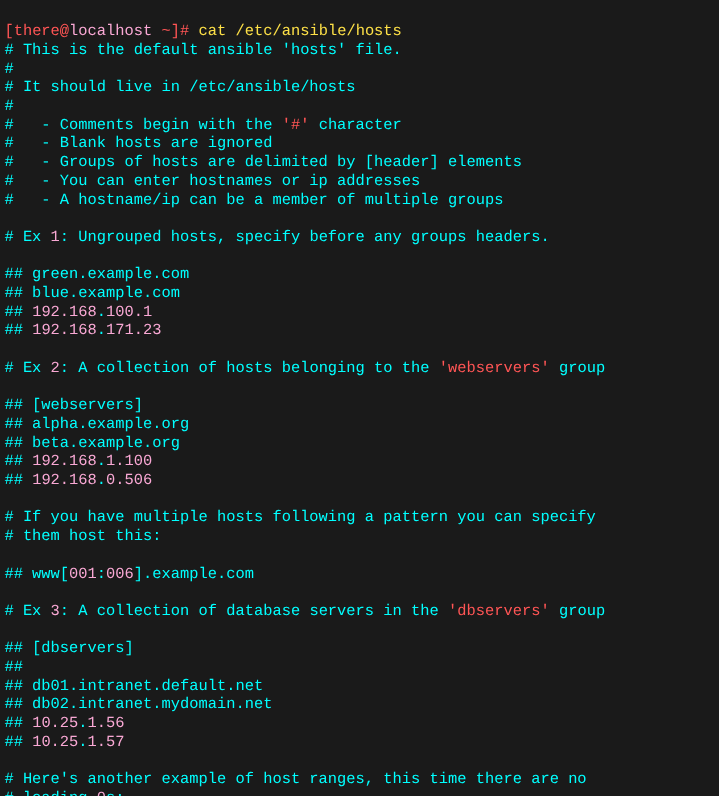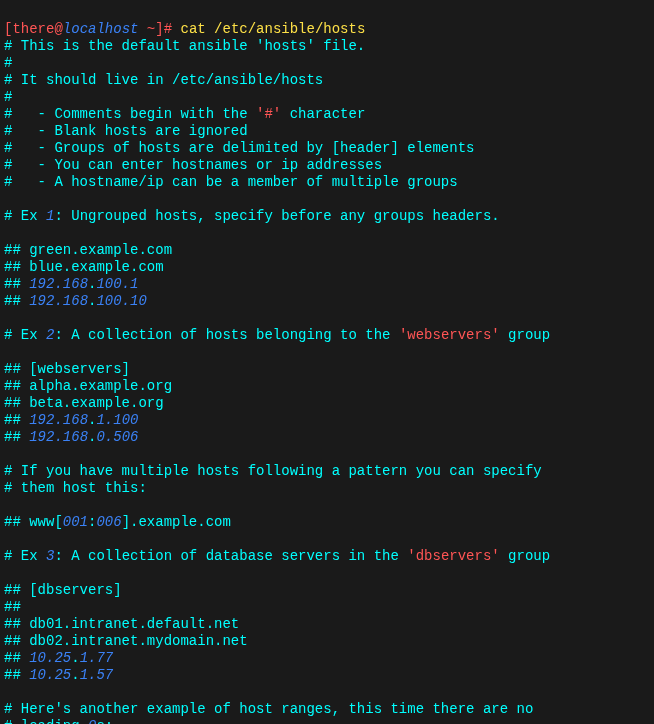--- a/index.html
+++ b/index.html
@@ -9,60 +9,60 @@
     font-family: "Courier New", monospace;
     font-size: 14px;
     line-height: 17px;
     color: #00ffff;
     white-space: pre;
     width: 654px;
     box-sizing: border-box;
     overflow: hidden;
   }
   .red { color: #ff5555; }
-  .mag { color: #3b82f6; font-style: italic; }
+  .mag { color: #f9a8d4; }
   .wht { color: #fde047; }
 </style>
 </head>
 <body>
 <div><span><span class="red">[</span><span class="red">there</span><span class="red">@</span><span class="mag">localhost</span><span class="red"> ~</span><span class="red">]# </span><span class="wht">cat /etc/ansible/hosts</span></span>
 <div id="lines"><span># This is the default ansible 'hosts' file.</span>
 <span>#</span>
 <span># It should live in /etc/ansible/hosts</span>
 <span>#</span>
 <span>#   - Comments begin with the </span><span class="red">'#'</span><span> character</span>
 <span>#   - Blank hosts are ignored</span>
 <span>#   - Groups of hosts are delimited by [header] elements</span>
 <span>#   - You can enter hostnames or ip addresses</span>
 <span>#   - A hostname/ip can be a member of multiple groups</span>
 
 <span># Ex </span><span class="mag">1</span><span>: Ungrouped hosts, specify before any groups headers.</span>
 
 <span>## green.example.com</span>
 <span>## blue.example.com</span>
 <span>## </span><span class="mag">192.168</span><span>.</span><span class="mag">100.1</span>
-<span>## </span><span class="mag">192.168</span><span>.</span><span class="mag">100.10</span>
+<span>## </span><span class="mag">192.168</span><span>.</span><span class="mag">171.23</span>
 
 <span># Ex </span><span class="mag">2</span><span>: A collection of hosts belonging to the </span><span class="red">'webservers'</span><span> group</span>
 
 <span>## [webservers]</span>
 <span>## alpha.example.org</span>
 <span>## beta.example.org</span>
 <span>## </span><span class="mag">192.168</span><span>.</span><span class="mag">1.100</span>
 <span>## </span><span class="mag">192.168</span><span>.</span><span class="mag">0.506</span>
 
 <span># If you have multiple hosts following a pattern you can specify</span>
 <span># them host this:</span>
 
 <span>## www[</span><span class="mag">001</span><span>:</span><span class="mag">006</span><span>].example.com</span>
 
 <span># Ex </span><span class="mag">3</span><span>: A collection of database servers in the </span><span class="red">'dbservers'</span><span> group</span>
 
 <span>## [dbservers]</span>
 <span>## </span>
 <span>## db01.intranet.default.net</span>
 <span>## db02.intranet.mydomain.net</span>
-<span>## </span><span class="mag">10.25</span><span>.</span><span class="mag">1.77</span>
+<span>## </span><span class="mag">10.25</span><span>.</span><span class="mag">1.56</span>
 <span>## </span><span class="mag">10.25</span><span>.</span><span class="mag">1.57</span>
 
 <span># Here's another example of host ranges, this time there are no </span>
 <span># leading </span><span class="mag">0</span><span>s:</span></div></div>
 
 
 </body></html>

